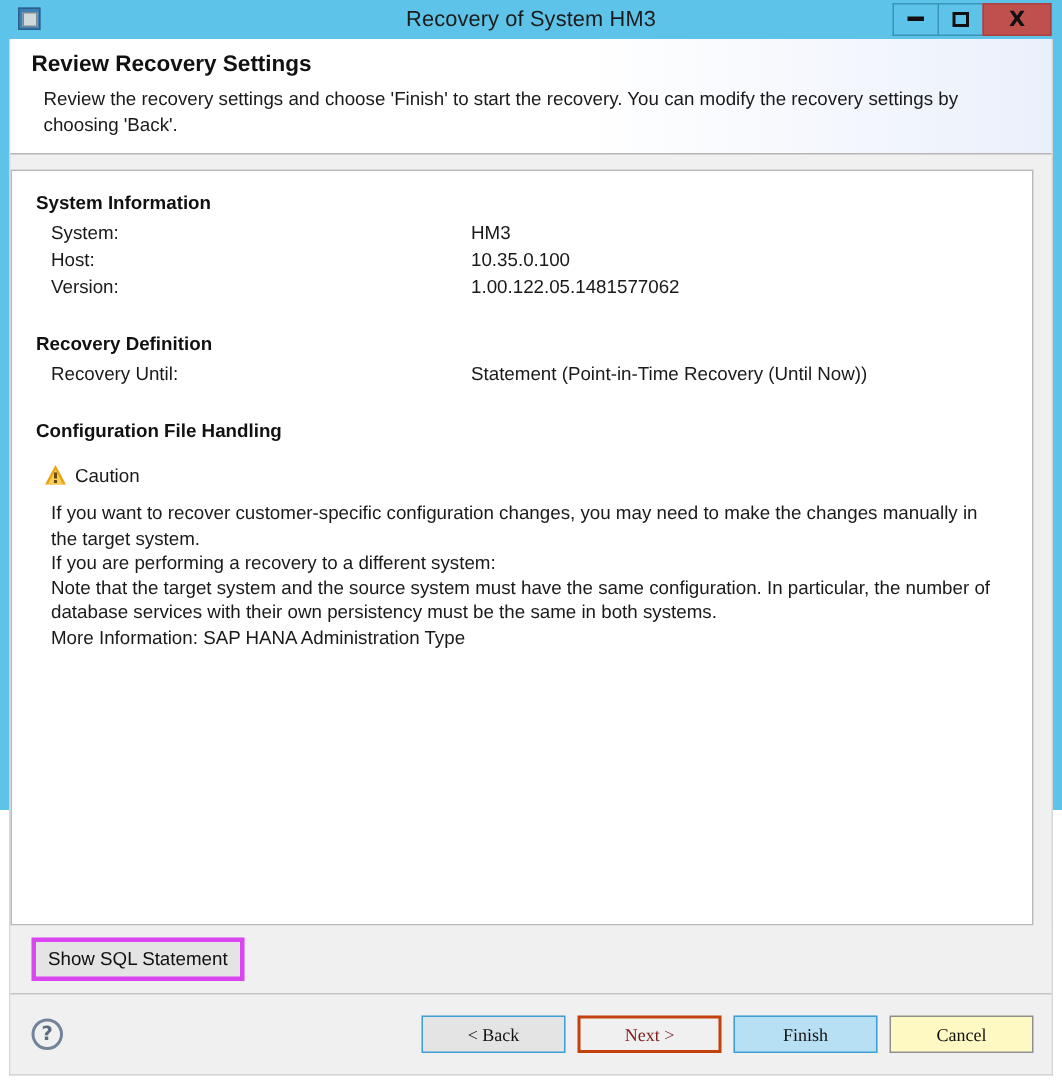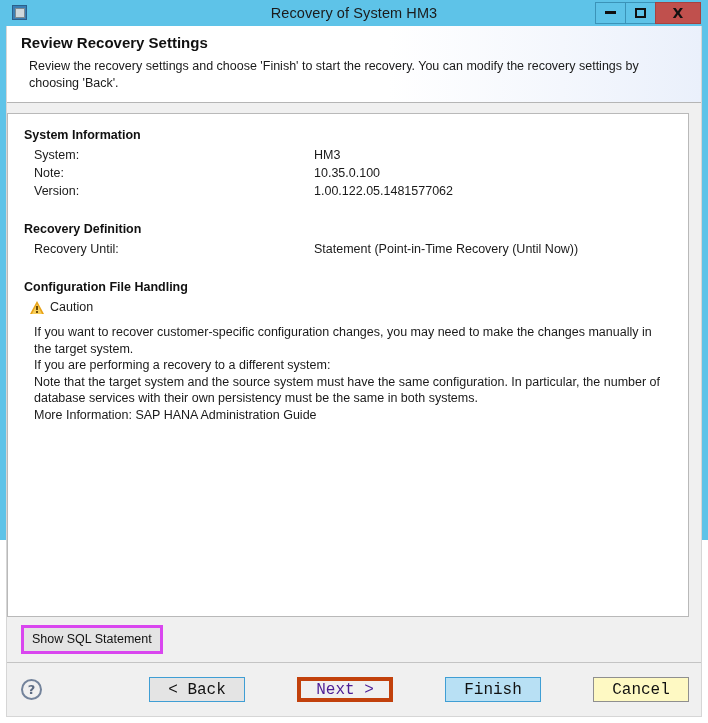--- a/index.html
+++ b/index.html
@@ -169,23 +169,23 @@
     margin-top: 17px;
   }
   table.kv td.k {
     padding-left: 10px;
     width: 290px;
     white-space: nowrap;
   }
 
   .caution-row {
     display: flex;
-    align-items: center;
+    align-items: flex-start;
     gap: 6px;
-    margin: 6px 0 10px 6px;
+    margin: 16px 0 10px 6px;
   }
   .warn-icon {
     width: 14px;
     height: 13px;
     position: relative;
     flex: 0 0 auto;
   }
   .warn-icon .tri {
     position: absolute;
     left: 0; top: 0;
@@ -267,39 +267,38 @@
     font-family: "DejaVu Sans", sans-serif;
     cursor: pointer;
     flex: 0 0 auto;
   }
   #footer-buttons {
     margin-left: auto;
     display: flex;
     gap: 8px;
   }
   .btn {
-    font-family: Liberation Mono, monospace;
-    font-size: 16px;
+    font-family: Liberation Serif, serif;
+    font-size: 12px;
     width: 96px;
     height: 25px;
     line-height: 1;
     background: #e4e4e4;
     border: 1px solid #9a9a9a;
     color: #111;
     cursor: pointer;
-    margin-left: 44px;
   }
   .btn.back {
     border: 1px solid #3f9ed4;
     background: #e4e4e4;
   }
   .btn.disabled {
-    color: #4c1d95;
+    color: #7f1d1d;
     background: #f0f0f0;
-    border: 4px solid #c2410c;
+    border: 2px solid #c2410c;
     cursor: default;
   }
   .btn.default {
     background: #b8e0f4;
     border: 1px solid #3f9ed4;
     color: #111;
   }
   .btn.cancel {
     background: #fef9c3;
     border: 1px solid #8f8f8f;
@@ -339,21 +338,21 @@
 
         <div class="section-block">
           <div class="section-title">System Information</div>
           <table class="kv">
             <tbody>
                 <tr>
               <td class="k">System:</td>
               <td class="v">HM3</td>
             </tr>
             <tr>
-              <td class="k">Note:</td>
+              <td class="k">Host:</td>
               <td class="v">10.35.0.100</td>
             </tr>
             <tr>
               <td class="k">Version:</td>
               <td class="v">1.00.122.05.1481577062</td>
             </tr>
           </tbody>
             </table>
         </div>
 
@@ -379,21 +378,21 @@
               <span class="bang"></span>
                 <span class="dot"></span>
             </span>
             <span class="caution-label">Caution</span>
           </div>
 
           <div class="para">
             <p>If you want to recover customer-specific configuration changes, you may need to make the changes manually in the target system.</p>
             <p>If you are performing a recovery to a different system:</p>
             <p>Note that the target system and the source system must have the same configuration. In particular, the number of database services with their own persistency must be the same in both systems.</p>
-            <p>More Information: SAP HANA Administration Guide</p>
+            <p>More Information: SAP HANA Administration Type</p>
           </div>
         </div>
 
       </div>
     </div>
 
     <div id="sql-row">
       <button id="show-sql-btn">Show SQL Statement</button>
     </div>
 

